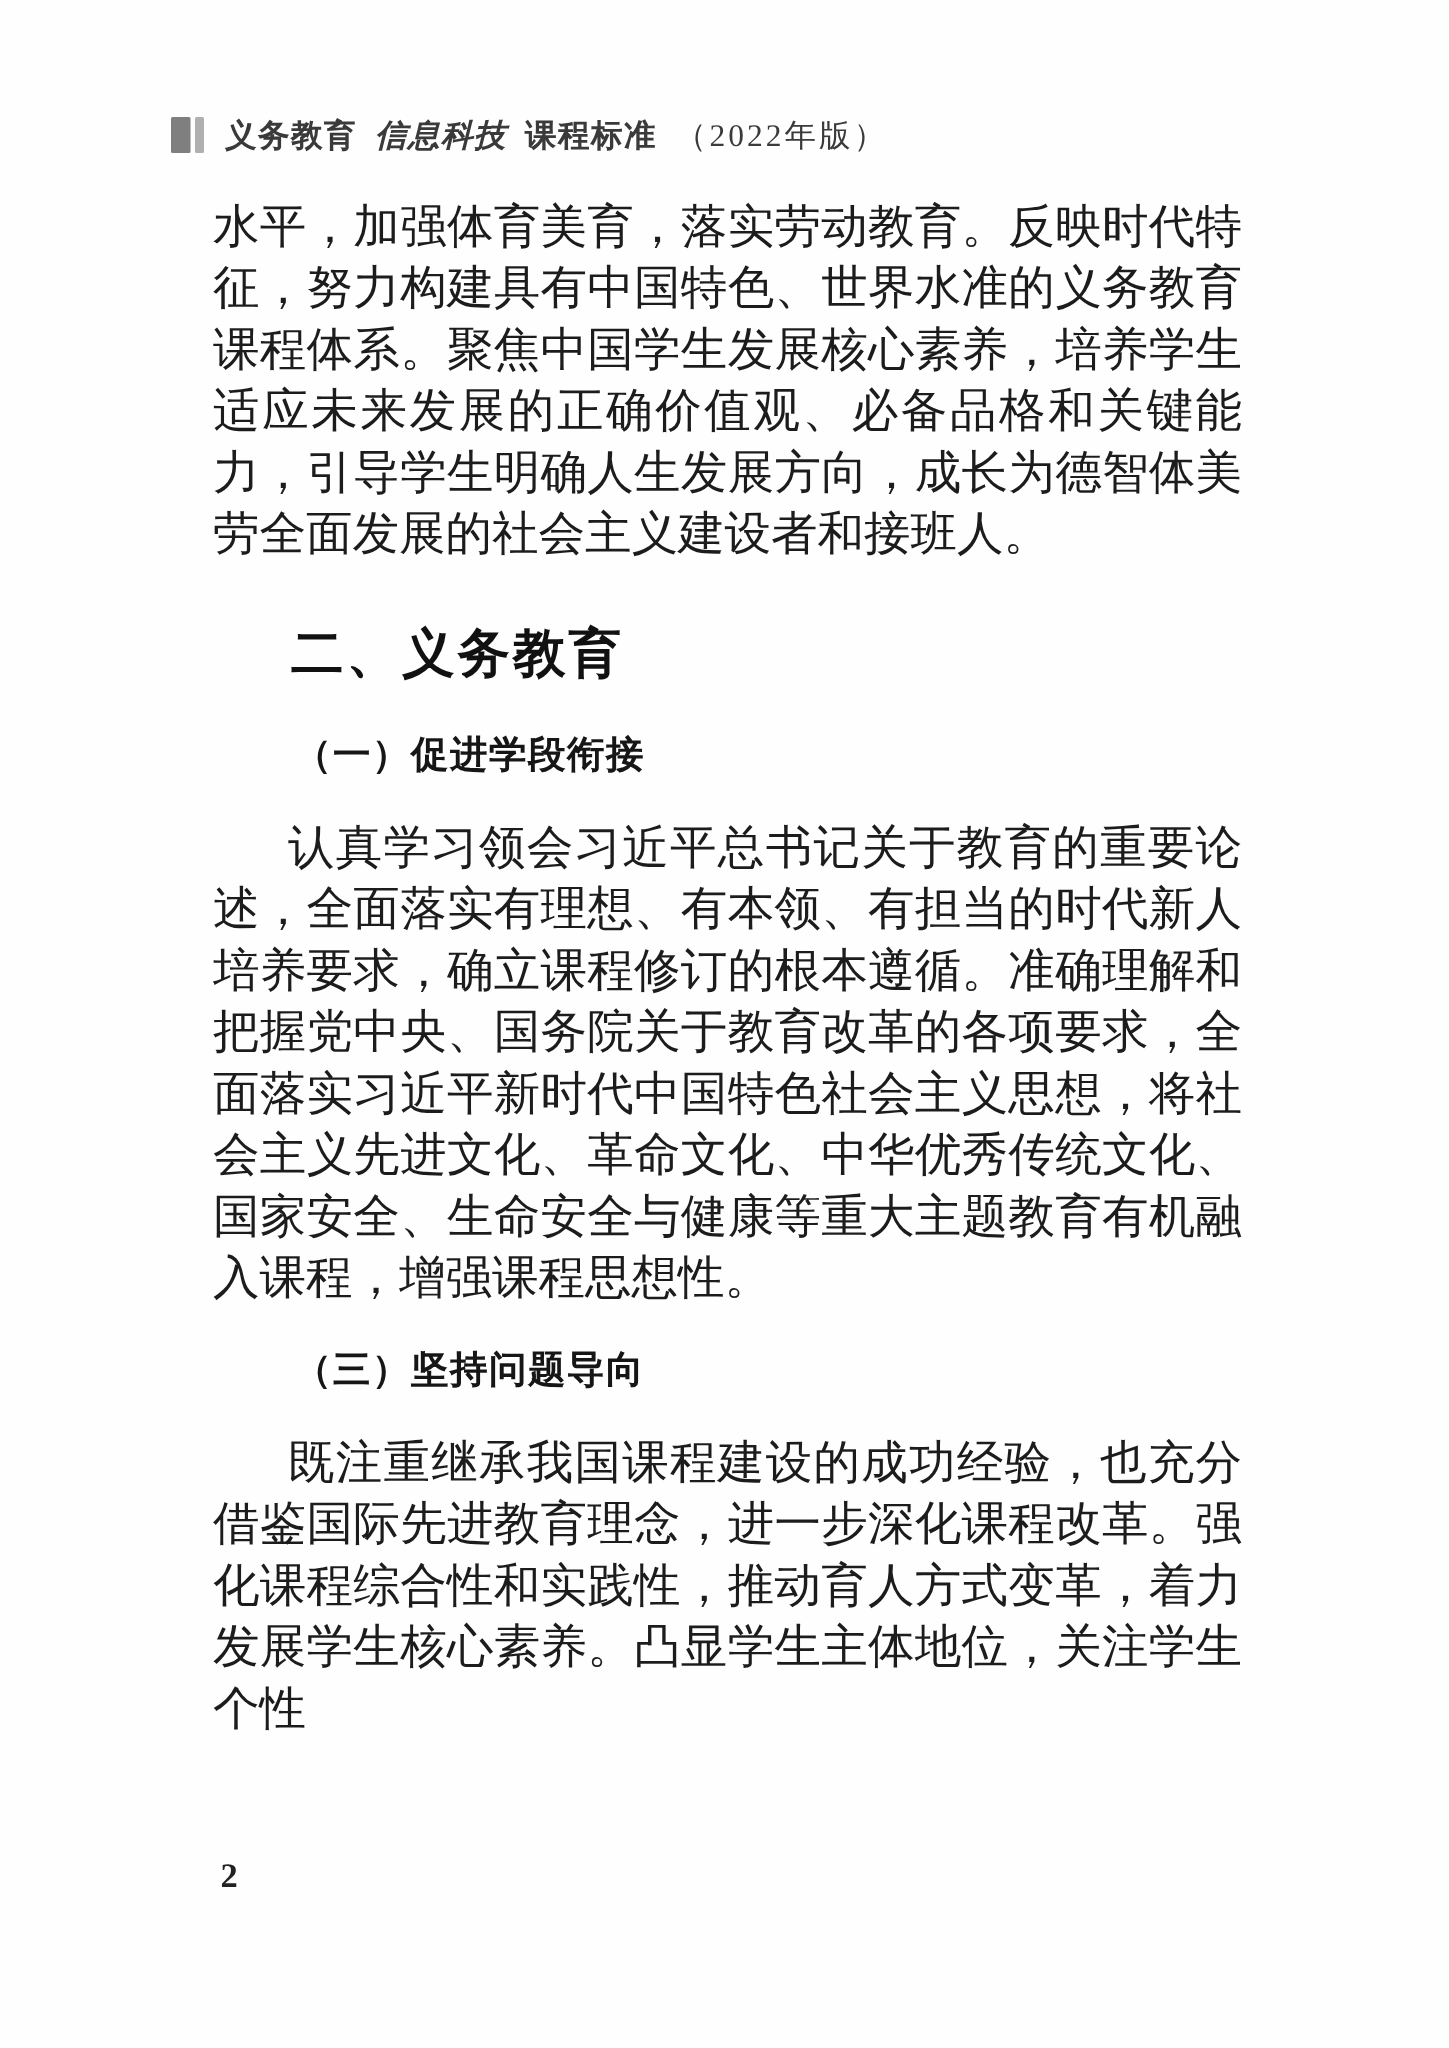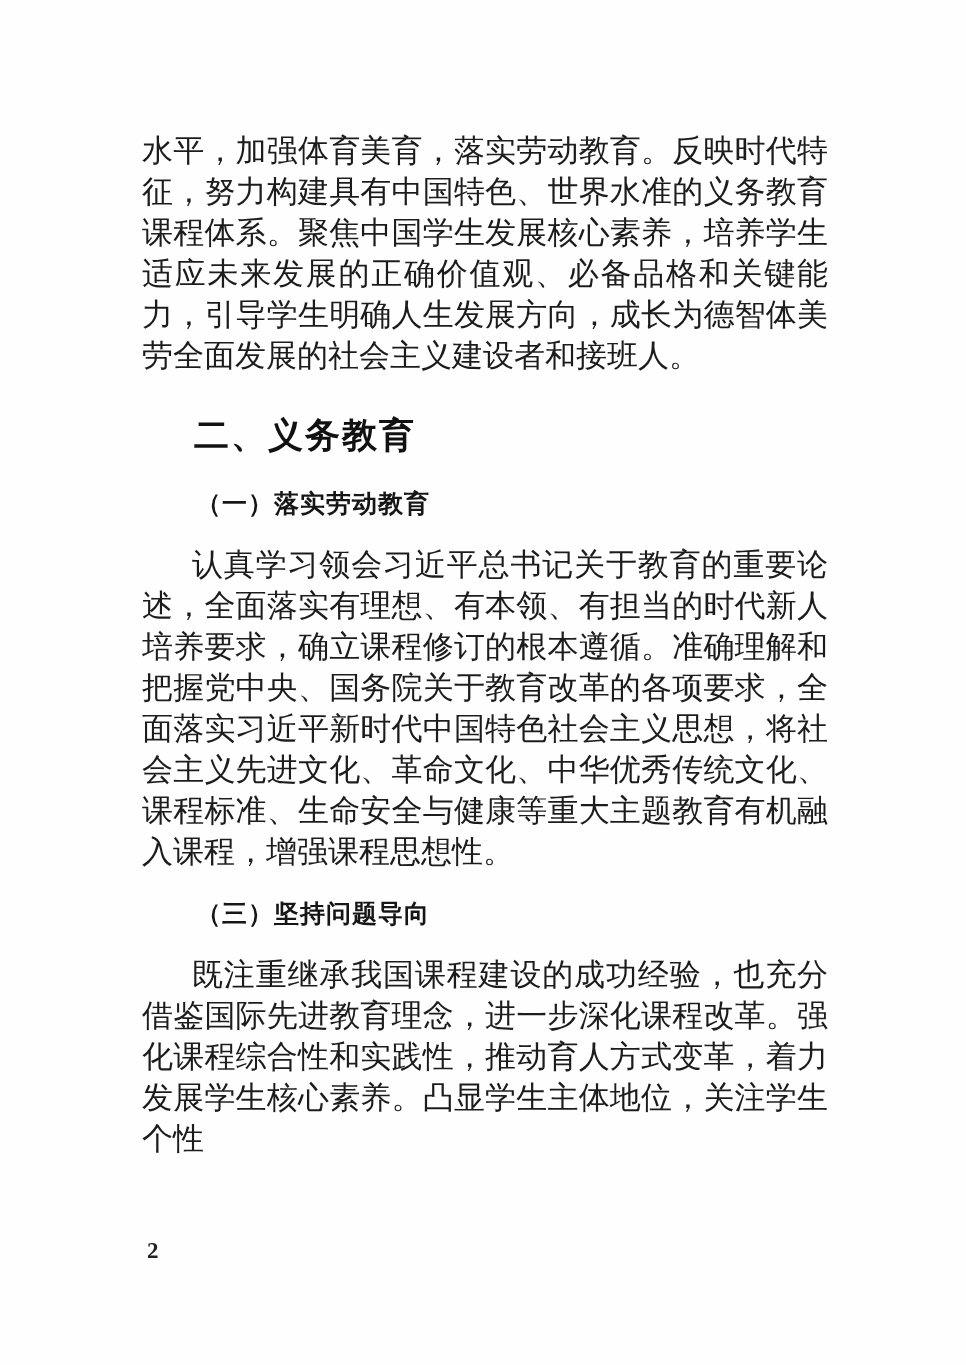--- a/index.html
+++ b/index.html
@@ -84,28 +84,36 @@
       font-weight: bold;
       color: #222;
       font-family: "Liberation Serif", serif;
     }
   </style>
 </head>
 <body>
 
 <div class="page" style="background: rgb(254, 254, 254);">
 
+  <header class="running-header">
+    <span class="hdr-bar1" style="background: rgb(127, 127, 127);"></span>
+    <span class="hdr-bar2" style="background: rgb(176, 176, 176);"></span>
+    <span class="hdr-seg hdr-bold">义务教育</span>
+    <span class="hdr-seg hdr-italic">信息科技</span>
+    <span class="hdr-seg hdr-bold">课程标准</span>
+    <span class="hdr-seg hdr-normal">（2022年版）</span>
+  </header>
 
   <main class="text-column">
     <p class="body-para first">水平，加强体育美育，落实劳动教育。反映时代特征，努力构建具有中国特色、世界水准的义务教育课程体系。聚焦中国学生发展核心素养，培养学生适应未来发展的正确价值观、必备品格和关键能力，引导学生明确人生发展方向，成长为德智体美劳全面发展的社会主义建设者和接班人。</p>
 
     <h1 class="section-heading">二、义务教育</h1>
 
-    <h2 class="sub-heading" style="margin-top:28px">（一）落实劳动教育</h2>
-    <p class="body-para indented">认真学习领会习近平总书记关于教育的重要论述，全面落实有理想、有本领、有担当的时代新人培养要求，确立课程修订的根本遵循。准确理解和把握党中央、国务院关于教育改革的各项要求，全面落实习近平新时代中国特色社会主义思想，将社会主义先进文化、革命文化、中华优秀传统文化、课程标准、生命安全与健康等重大主题教育有机融入课程，增强课程思想性。</p>
+    <h2 class="sub-heading" style="margin-top:28px">（一）促进学段衔接</h2>
+    <p class="body-para indented">认真学习领会习近平总书记关于教育的重要论述，全面落实有理想、有本领、有担当的时代新人培养要求，确立课程修订的根本遵循。准确理解和把握党中央、国务院关于教育改革的各项要求，全面落实习近平新时代中国特色社会主义思想，将社会主义先进文化、革命文化、中华优秀传统文化、国家安全、生命安全与健康等重大主题教育有机融入课程，增强课程思想性。</p>
 
 
     <h2 class="sub-heading">（三）坚持问题导向</h2>
     <p class="body-para indented">既注重继承我国课程建设的成功经验，也充分借鉴国际先进教育理念，进一步深化课程改革。强化课程综合性和实践性，推动育人方式变革，着力发展学生核心素养。凸显学生主体地位，关注学生个性</p>
   </main>
 
   <div class="page-number">2</div>
 
 </div>
 

